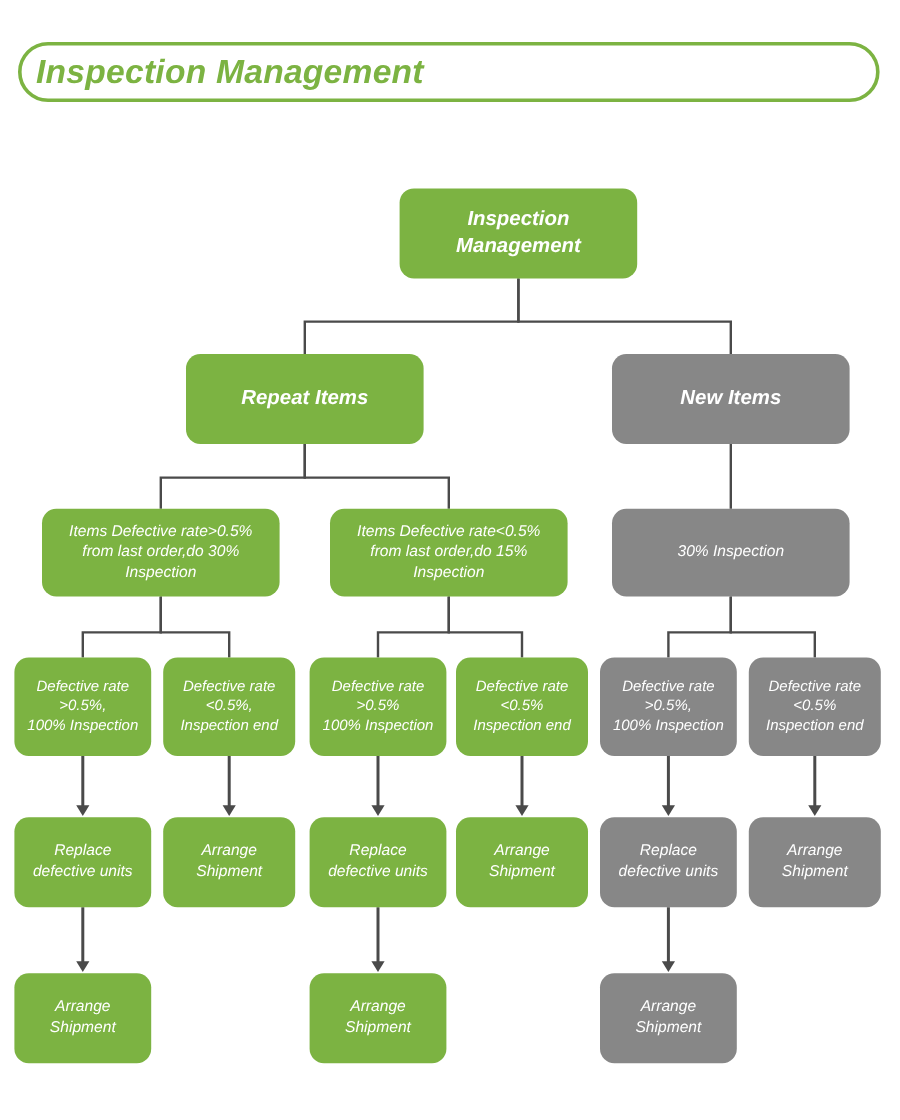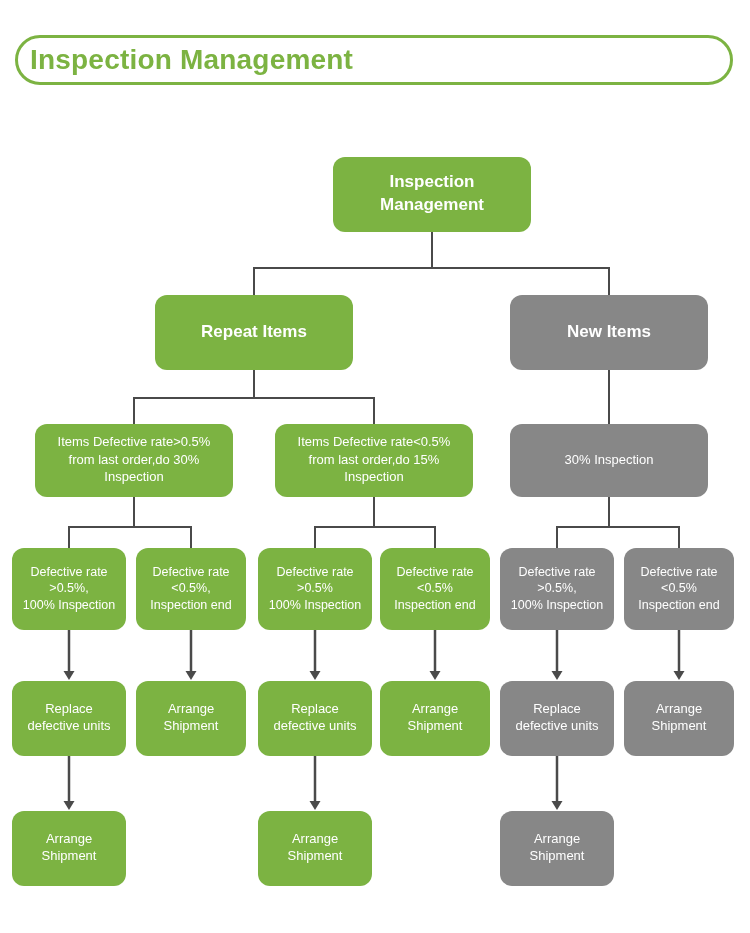--- a/index.html
+++ b/index.html
@@ -12,20 +12,21 @@
     height: 933px;
     font-family: "Liberation Sans", sans-serif;
     overflow: hidden;
     position: relative;
   }
   #page {
     position: relative;
     width: 750px;
     height: 933px;
     background: #ffffff;
+    font-style: italic;
   }
 
   
   .header-banner {
     position: absolute;
     left: 15px;
     top: 35px;
     width: 718px;
     height: 50px;
     box-sizing: border-box;

